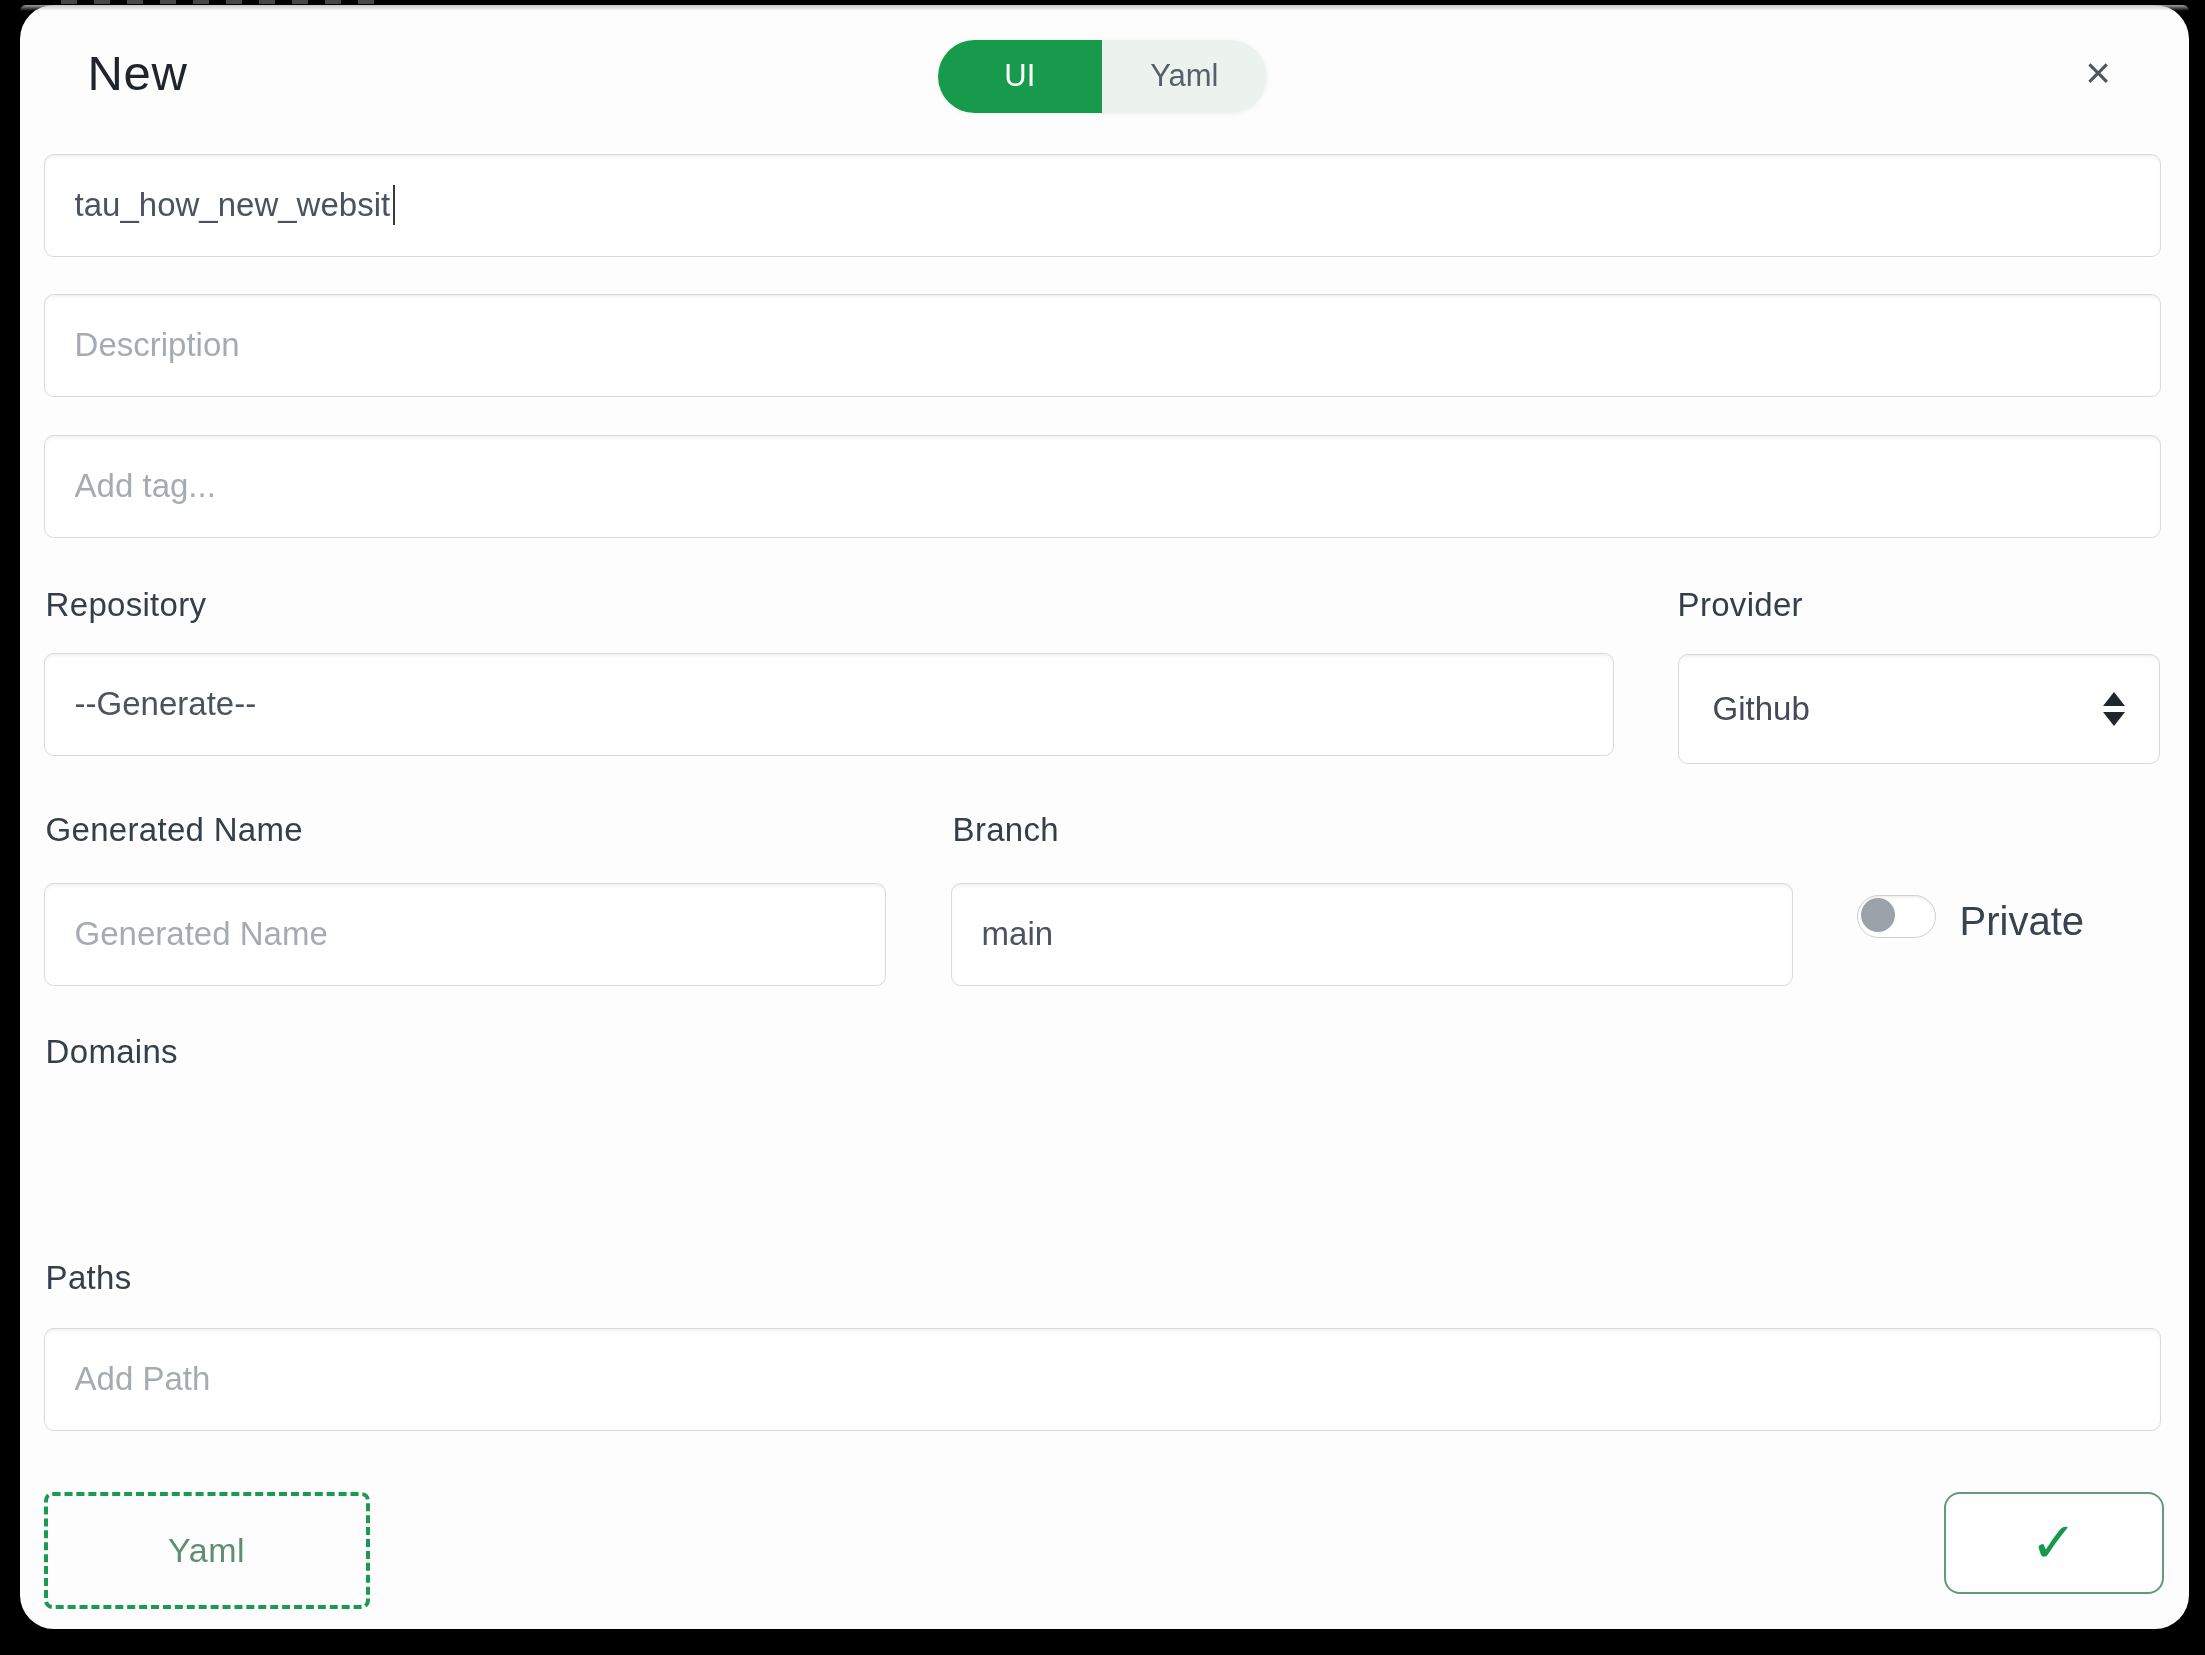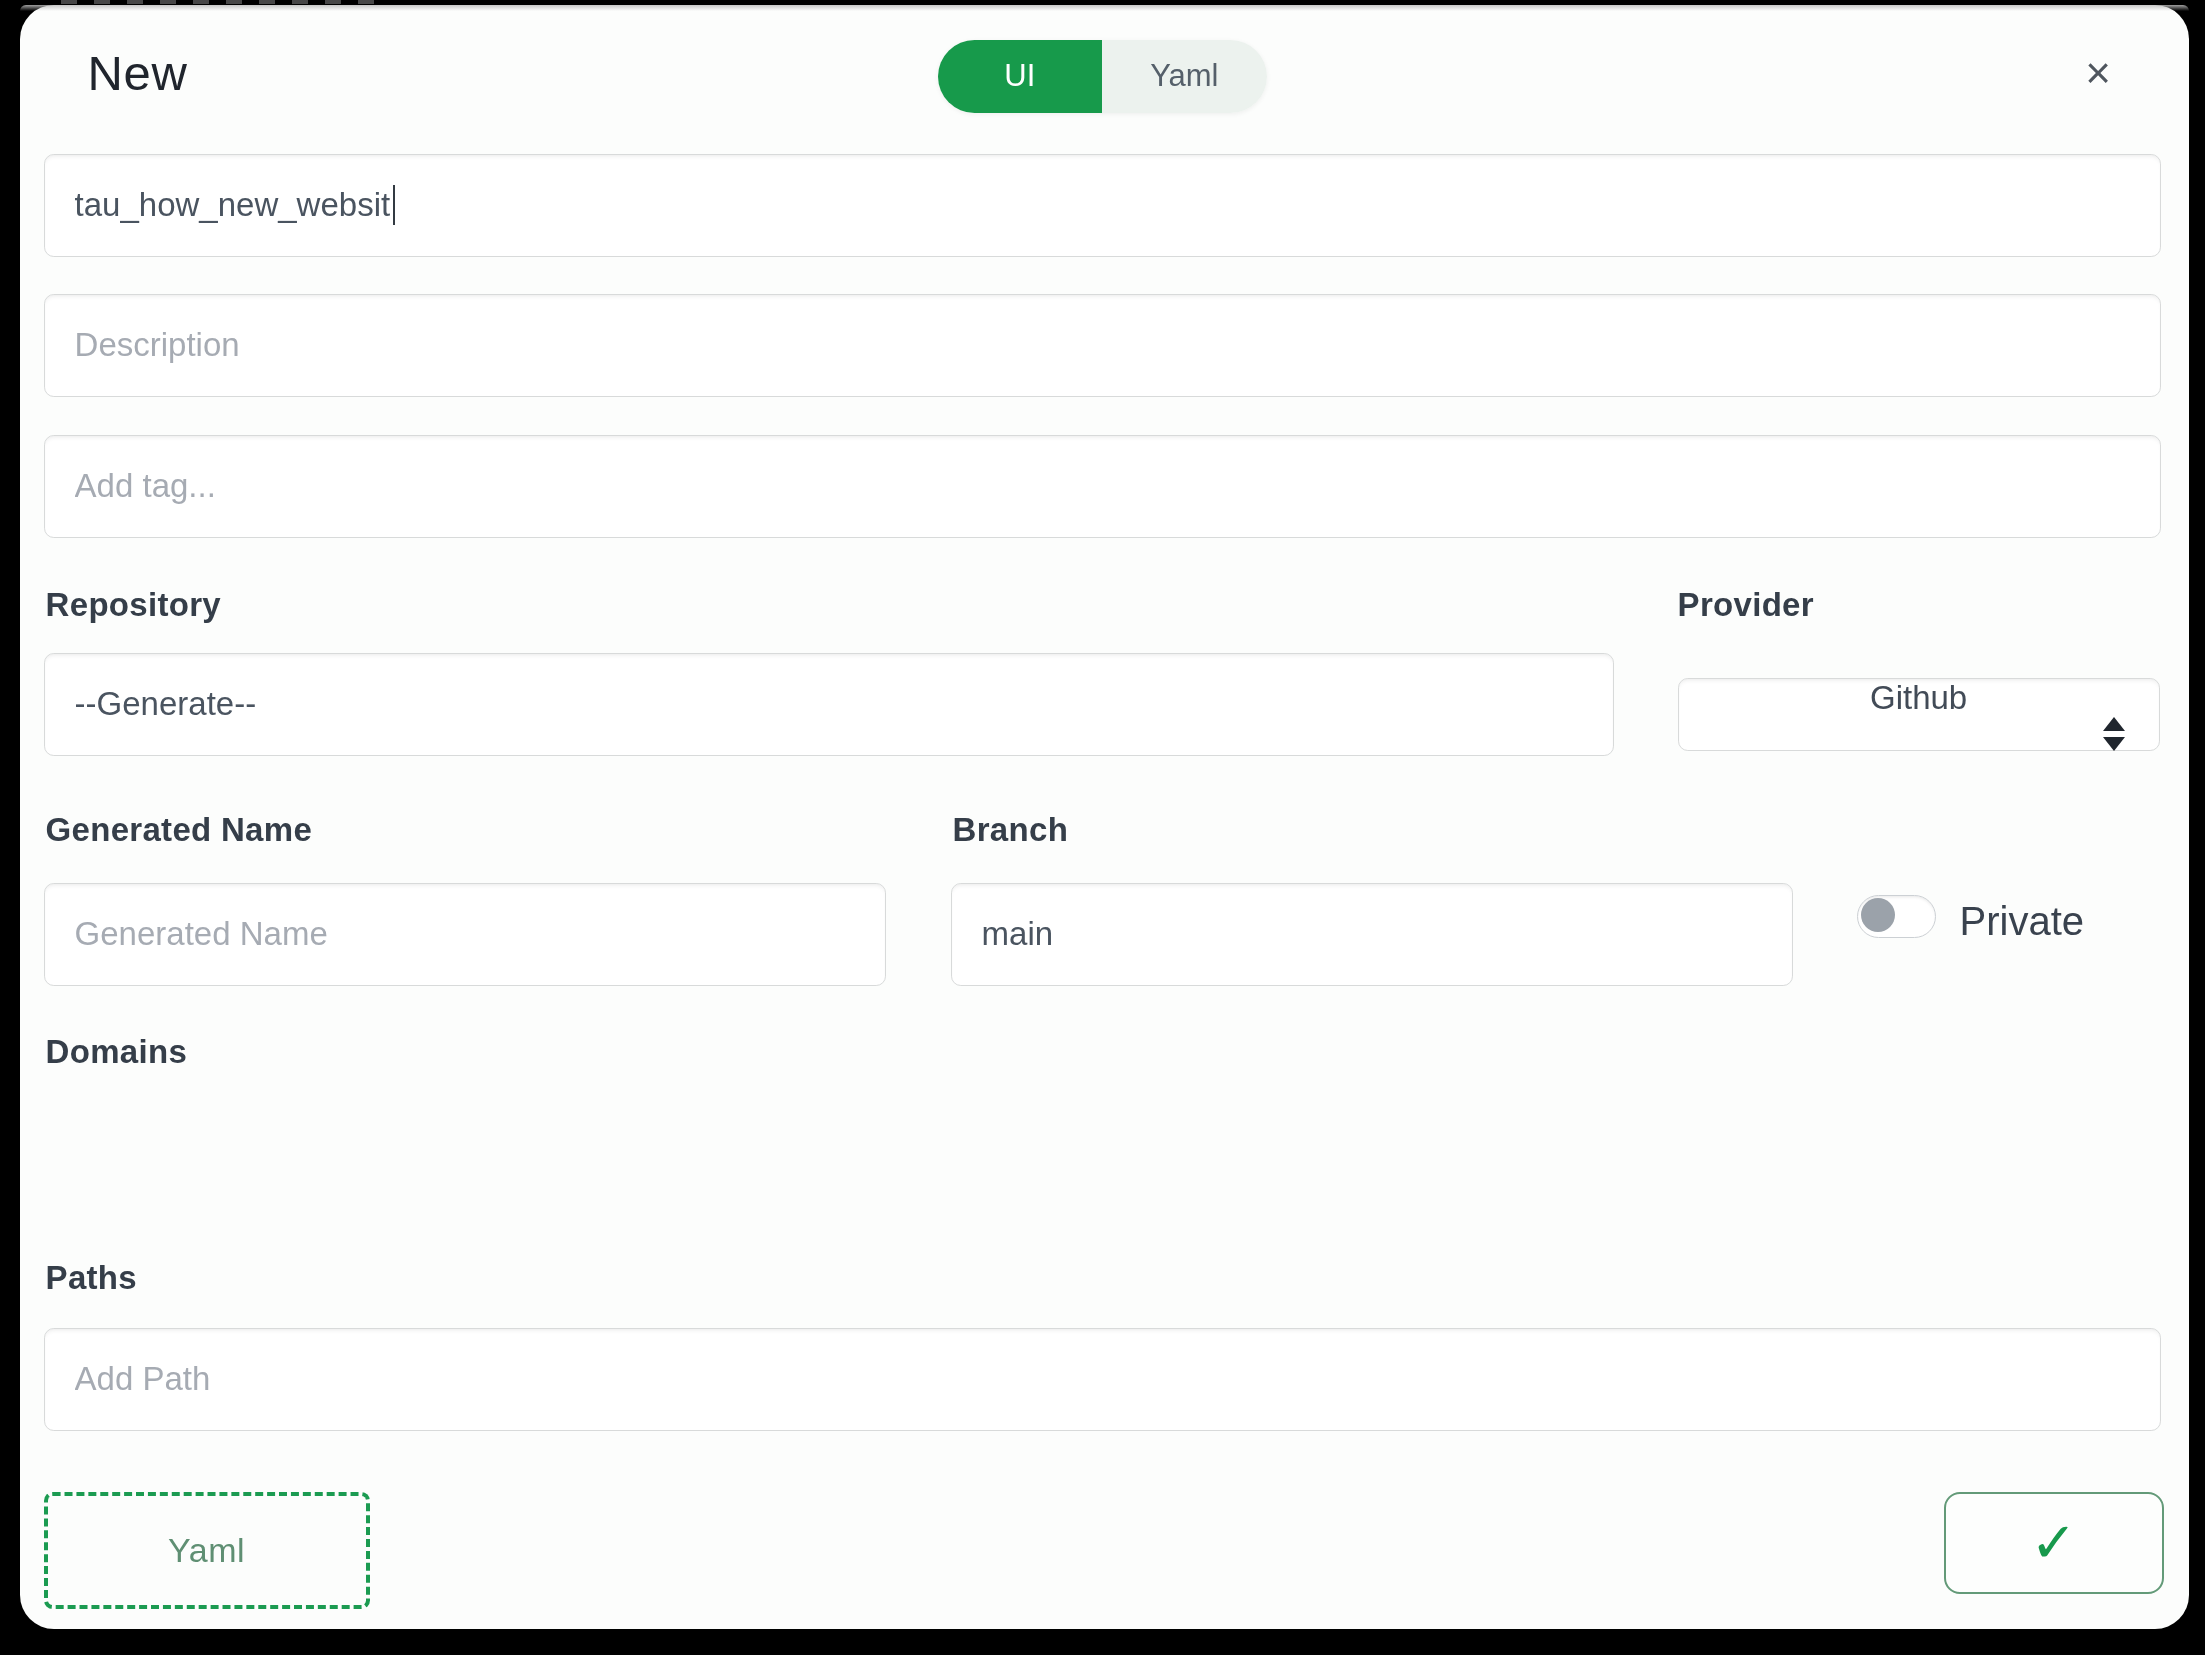--- a/index.html
+++ b/index.html
@@ -52,21 +52,21 @@
     outline:none;
   }
   .input::placeholder{color:#a6abb3;opacity:1;}
   .fake-input{display:flex;align-items:center;}
   .caret{
     display:inline-block;width:2.4px;height:40px;background:#333a42;margin-left:2.4px;
     animation:blink 1.1s steps(1) infinite;
   }
   @keyframes blink{50%{opacity:0;}}
   .label{
-    position:absolute;font-size:33px;font-weight:700;color:#353e49;letter-spacing:0.3px;
+    position:absolute;font-size:33px;font-weight:400;color:#353e49;letter-spacing:0.3px;
   }
   .select-box{
     position:absolute;background:#fff;border:1.2px solid #d8dada;border-radius:9.8px;
     box-sizing:border-box;display:flex;align-items:center;
     padding:0 34px;font-size:33px;color:#424b57;
     box-shadow:inset 0 3.7px 4.9px -3.1px rgba(0,0,0,0.10);cursor:pointer;
   }
   .sort-arrows{
     margin-left:auto;display:flex;flex-direction:column;gap:6.1px;align-items:center;
   }
@@ -131,21 +131,21 @@
   </div>
 
   <input class="input" style="top: 289px;" type="text" placeholder="Description">
 
   <input class="input" style="top: 430px;" type="text" placeholder="Add tag...">
 
   <div class="label" style="left:26px;top:581px;">Repository</div>
   <input class="input" style="top: 648px; width: 1570px;" type="text" value="--Generate--">
 
   <div class="label" style="left:1658px;top:581px;">Provider</div>
-  <div class="select-box" style="left:1658px;top:673px;width:482px;height:73px;flex-direction:column;">
+  <div class="select-box" style="left:1658px;top:649px;width:482px;height:110px;">
     <span>Github</span>
     <span class="sort-arrows">
       <span class="tri-up"></span>
       <span class="tri-down"></span>
     </span>
   </div>
 
   <div class="label" style="left:26px;top:806px;">Generated Name</div>
   <input class="input" style="top: 878px; width: 842px;" type="text" placeholder="Generated Name">
 

